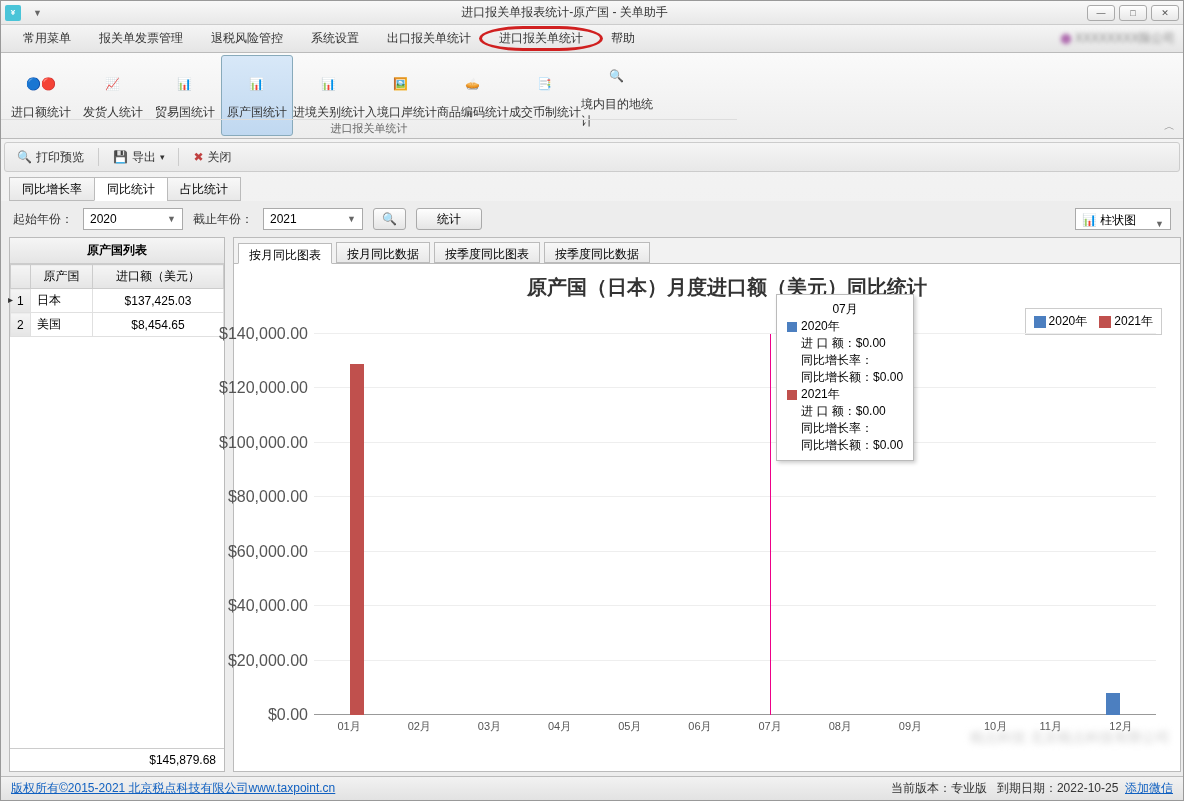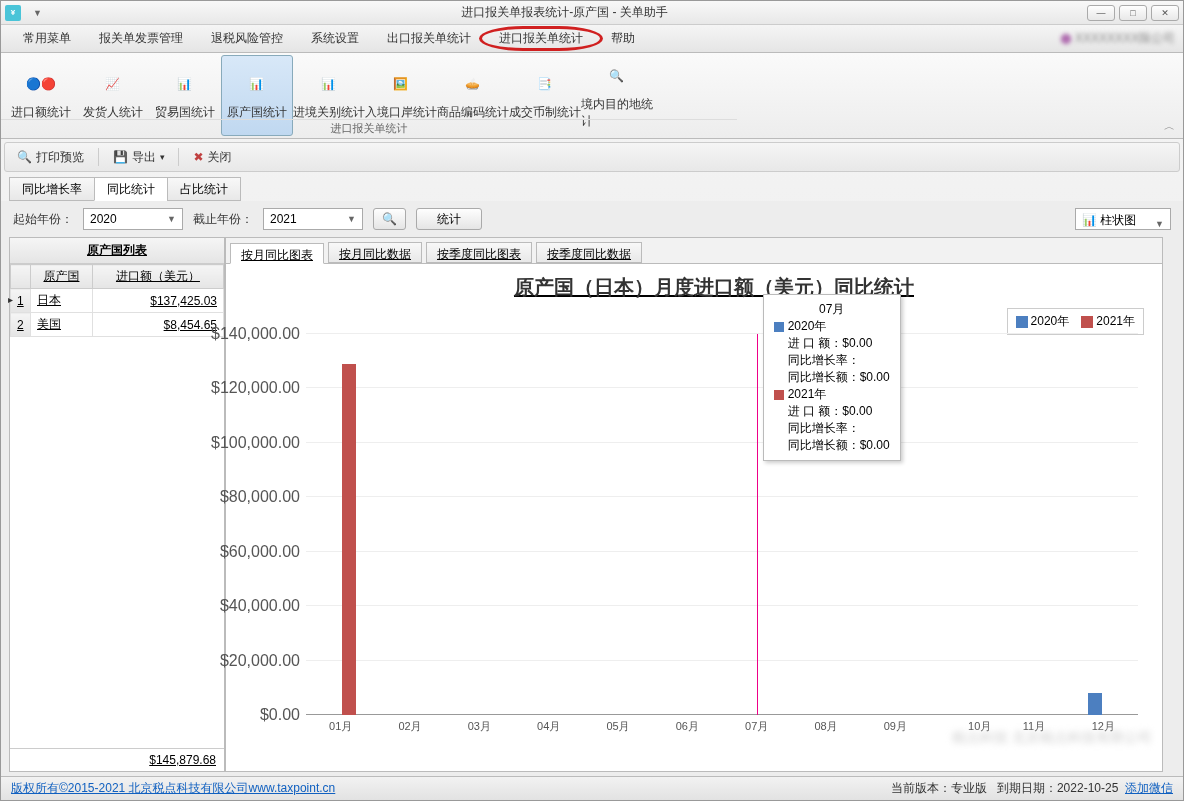--- a/index.html
+++ b/index.html
@@ -31,27 +31,27 @@
 .tabstrip1 { height: 24px; display: flex; padding: 0 8px; margin-top: 2px; }
 .tabstrip1 .tab { padding: 3px 12px; border: 1px solid #bbb; background: linear-gradient(#f8f8f8,#e8e8e8); cursor: pointer; margin-right: -1px; }
 .tabstrip1 .tab.active { background: #fff; border-bottom: 1px solid #fff; }
 .filterbar { height: 36px; display: flex; align-items: center; padding: 0 12px; gap: 10px; background:#ededed; }
 .filterbar label { color: #333; }
 .filterbar .combo { width: 100px; height: 22px; border: 1px solid #aaa; background: #fff; display: flex; align-items: center; padding: 0 6px; justify-content: space-between; cursor: pointer; }
 .filterbar .combo .arr { font-size: 9px; color: #666; }
 .filterbar .btn { height: 22px; padding: 0 20px; border: 1px solid #aaa; background: linear-gradient(#fefefe,#e5e5e5); border-radius: 3px; cursor: pointer; display:flex;align-items:center; gap:4px; }
 .filterbar .btn.icononly { padding: 0 8px; }
 .filterbar .spacer { flex: 1; }
-.main { flex: 1; display: flex; padding: 0 20px 4px 8px; gap: 0; background:#ededed; overflow:hidden;text-decoration:underline;}
+.main { flex: 1; display: flex; padding: 0 2px 4px 8px; gap: 8px; background:#ededed; overflow:hidden;}
 .left { width: 216px; display: flex; flex-direction: column; border: 1px solid #bbb; background: #fff; }
 .left .listtitle { text-align: center; padding: 4px; background: linear-gradient(#f5f5f5,#e5e5e5); border-bottom: 1px solid #ccc; font-weight: bold; }
 .left table { width: 100%; border-collapse: collapse; font-size: 12px; }
 .left th { background: linear-gradient(#f5f5f5,#e5e5e5); border: 1px solid #ccc; padding: 3px; font-weight: normal; }
 .left td { border: 1px solid #e0e0e0; padding: 3px 6px; }
-.left td.num { text-align: right; }
+.left td.num { text-align: center; }
 .left td.idx { text-align: left; background: linear-gradient(#f5f5f5,#e5e5e5); width:20px; }
 .left .pointer { position:relative; }
 .left .pointer::before { content:"▸"; position:absolute; left:-3px; font-size:10px; color:#333;}
 .left .fill { flex: 1; }
 .left .total { border-top: 1px solid #ccc; padding: 4px 8px; text-align: right; background: #fff; }
 .right { flex: 1; border: 1px solid #bbb; background: #fff; display: flex; flex-direction: column; }
 .tabstrip2 { height: 26px; display: flex; padding: 4px 4px 0 4px; background:#f2f2f2; border-bottom:1px solid #bbb;}
 .tabstrip2 .tab { padding: 3px 10px; border: 1px solid #bbb; background: linear-gradient(#f8f8f8,#e8e8e8); cursor: pointer; margin-right: 4px; font-size:12px; }
 .tabstrip2 .tab.active { background: #fff; border-bottom: 1px solid #fff; position:relative; top:1px;}
 .chart { flex: 1; position: relative; padding: 10px 20px 30px 60px; }

